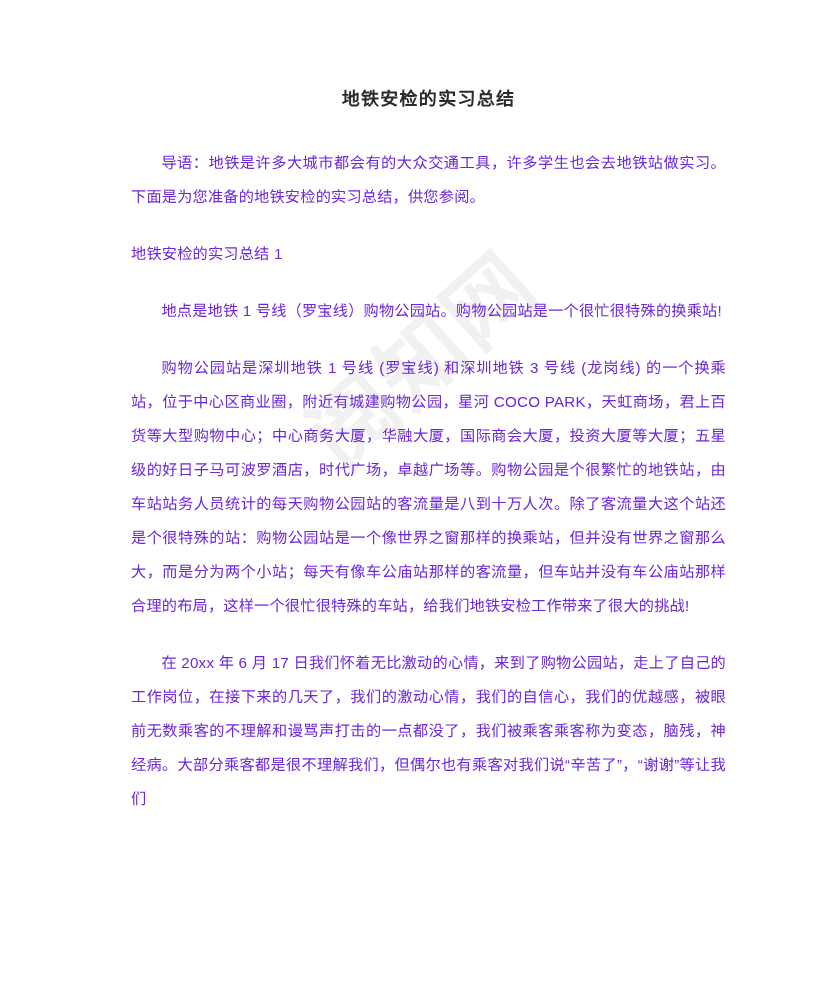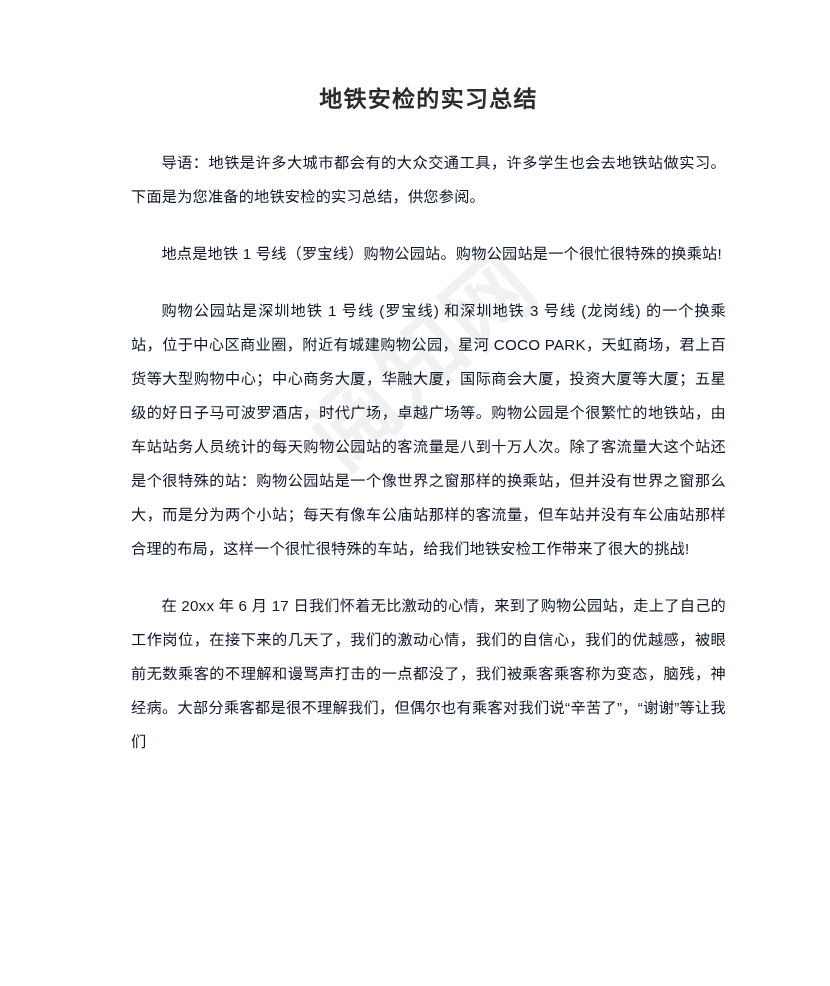--- a/index.html
+++ b/index.html
@@ -56,36 +56,36 @@
     position: relative;
     z-index: 1;
     padding: 0 104px 0 131px;
     box-sizing: border-box;
   }
 
   .doc-title {
     margin: 0;
     padding-top: 84px;
     text-align: center;
-    font-size: 23px;
+    font-size: 18px;
     font-weight: 700;
     letter-spacing: 1.3px;
     color: #2b2b2b;
     line-height: 30px;
   }
 
   .body-block {
     margin-top: 32px;
   }
 
   p.para {
     margin: 0 0 23px 0;
     font-size: 15.2px;
     line-height: 34px;
-    color: #0f172a;
+    color: #6d28d9;
     text-align: justify;
     text-justify: inter-ideograph;
     letter-spacing: 0.2px;
     text-indent: 2em;
   }
   p.para.no-indent {
     text-indent: 0;
   }
   p.para:last-child {
     margin-bottom: 0;
@@ -101,20 +101,21 @@
   </div>
 
   <div class="content">
 
     <h1 class="doc-title">地铁安检的实习总结</h1>
 
     <div class="body-block">
 
       <p class="para">导语：地铁是许多大城市都会有的大众交通工具，许多学生也会去地铁站做实习。下面是为您准备的地铁安检的实习总结，供您参阅。</p>
 
+      <p class="para no-indent">地铁安检的实习总结 1</p>
 
 
       <p class="para">地点是地铁 1 号线（罗宝线）购物公园站。购物公园站是一个很忙很特殊的换乘站!</p>
 
       <p class="para">购物公园站是深圳地铁 1 号线 (罗宝线) 和深圳地铁 3 号线 (龙岗线) 的一个换乘站，位于中心区商业圈，附近有城建购物公园，星河 COCO  PARK，天虹商场，君上百货等大型购物中心；中心商务大厦，华融大厦，国际商会大厦，投资大厦等大厦；五星级的好日子马可波罗酒店，时代广场，卓越广场等。购物公园是个很繁忙的地铁站，由车站站务人员统计的每天购物公园站的客流量是八到十万人次。除了客流量大这个站还是个很特殊的站：购物公园站是一个像世界之窗那样的换乘站，但并没有世界之窗那么大，而是分为两个小站；每天有像车公庙站那样的客流量，但车站并没有车公庙站那样合理的布局，这样一个很忙很特殊的车站，给我们地铁安检工作带来了很大的挑战!</p>
 
       <p class="para">在 20xx 年 6 月 17 日我们怀着无比激动的心情，来到了购物公园站，走上了自己的工作岗位，在接下来的几天了，我们的激动心情，我们的自信心，我们的优越感，被眼前无数乘客的不理解和谩骂声打击的一点都没了，我们被乘客乘客称为变态，脑残，神经病。大部分乘客都是很不理解我们，但偶尔也有乘客对我们说“辛苦了”，“谢谢”等让我们</p>
 
     </div>
   </div>

